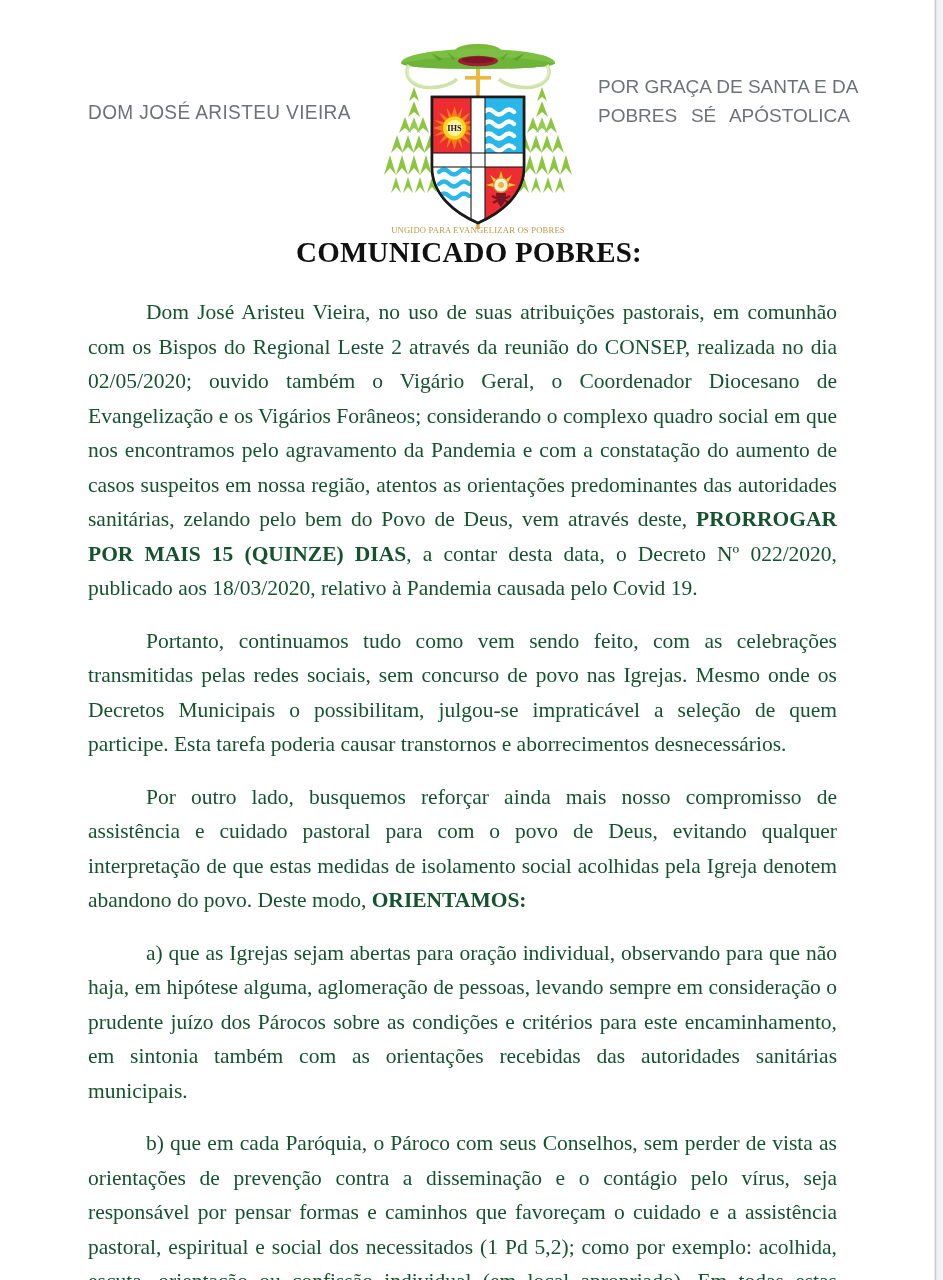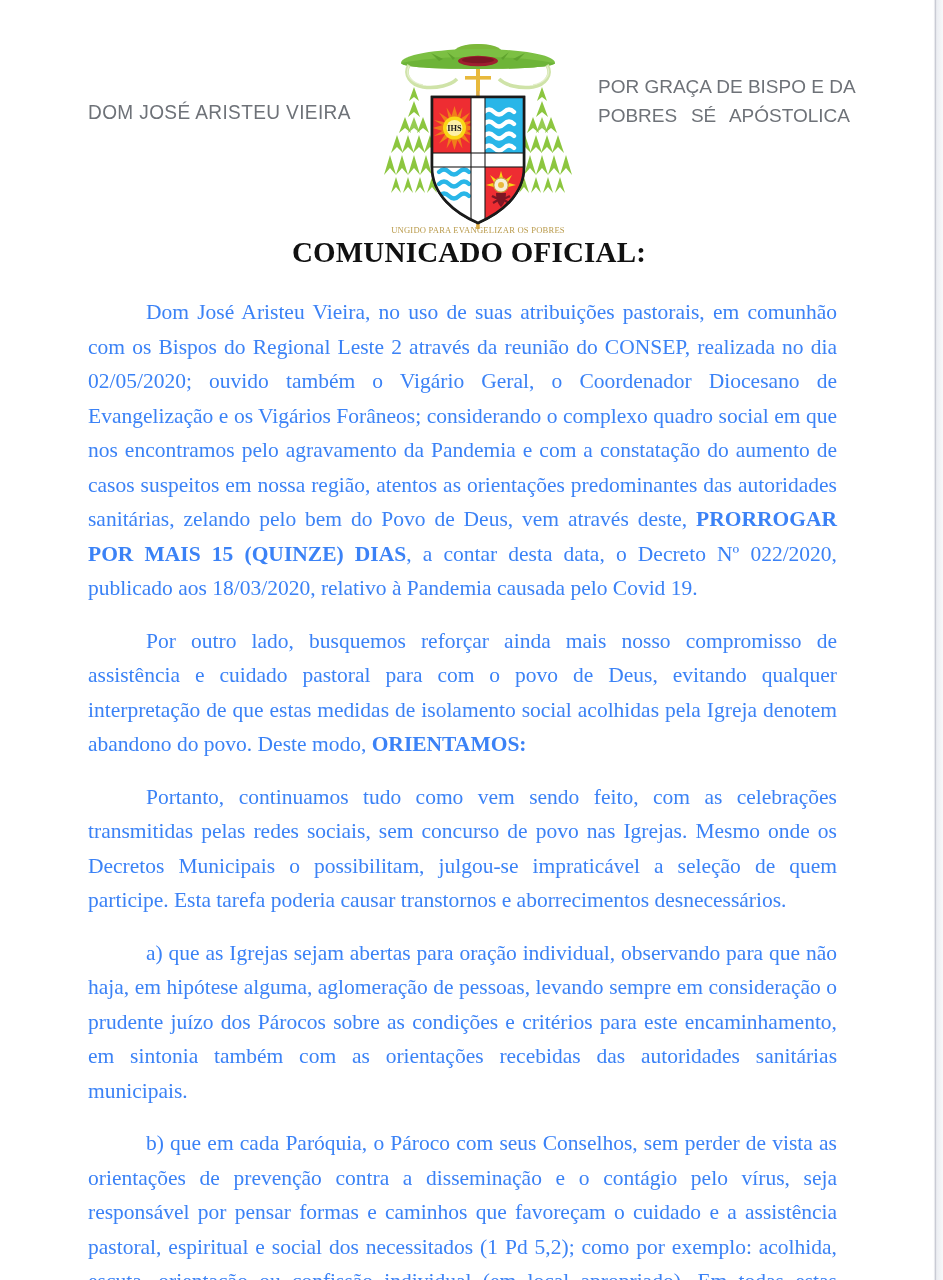--- a/index.html
+++ b/index.html
@@ -112,41 +112,41 @@
     width: 100%;
     margin-bottom: 26px;
   }
 
   p.para {
     margin: 0 13px 18px 0;
     text-indent: 58px;
     text-align: justify;
     font-size: 21.5px;
     line-height: 34.5px;
-    color: #3b82f6;
+    color: #14532d;
     hyphens: none;
   }
   p.para:last-child { margin-bottom: 0; }
 
   b.strong { font-weight: bold; }
 </style>
 </head>
 <body>
 
 <div class="page">
 
   <div class="edge-strip"></div>
   <div class="edge-line"></div>
 
   <div class="header">
 
     <div class="header-name">DOM JOSÉ ARISTEU VIEIRA</div>
 
     <div class="header-right">
-      <span class="hr-line">POR GRAÇA DE BISPO E DA</span>
+      <span class="hr-line">POR GRAÇA DE SANTA E DA</span>
       <span class="hr-line">POBRES SÉ APÓSTOLICA</span>
     </div>
 
     <div class="coa">
       <svg width="190" height="200" viewBox="0 0 190 200" xmlns="http://www.w3.org/2000/svg">
 
         <g>
           <rect x="93.2" y="18" width="3.4" height="172" fill="#e0b24a"></rect>
           <rect x="93.2" y="18" width="3.4" height="172" fill="#d9a63c" opacity="0.5"></rect>
           <rect x="82" y="37" width="26" height="3.6" fill="#e8b93c"></rect>
@@ -297,25 +297,25 @@
         </g>
 
         <text x="95" y="194" text-anchor="middle" font-family="Liberation Serif, serif" font-size="8.6" letter-spacing="0.2" fill="#b99a4a">UNGIDO PARA EVANGELIZAR OS POBRES</text>
       </svg>
     </div>
   </div>
 
   <div class="body-col">
 
     <div class="doc-title-wrap">
-      <h1 class="doc-title">COMUNICADO OFICIAL:</h1>
+      <h1 class="doc-title">COMUNICADO POBRES:</h1>
     </div>
 
     <div id="paragraphs-host">
         <p class="para">Dom José Aristeu Vieira, no uso de suas atribuições pastorais, em comunhão com os Bispos do Regional Leste 2 através da reunião do CONSEP, realizada no dia 02/05/2020; ouvido também o Vigário Geral, o Coordenador Diocesano de Evangelização e os Vigários Forâneos; considerando o complexo quadro social em que nos encontramos pelo agravamento da Pandemia e com a constatação do aumento de casos suspeitos em nossa região, atentos as orientações predominantes das autoridades sanitárias, zelando pelo bem do Povo de Deus, vem através deste, <b class="strong">PRORROGAR POR MAIS 15 (QUINZE) DIAS</b>, a contar desta data, o Decreto Nº 022/2020, publicado aos 18/03/2020, relativo à Pandemia causada pelo Covid 19.</p>
+        <p class="para">Portanto, continuamos tudo como vem sendo feito, com as celebrações transmitidas pelas redes sociais, sem concurso de povo nas Igrejas. Mesmo onde os Decretos Municipais o possibilitam, julgou-se impraticável a seleção de quem participe. Esta tarefa poderia causar transtornos e aborrecimentos desnecessários.</p>
         <p class="para">Por outro lado, busquemos reforçar ainda mais nosso compromisso de assistência e cuidado pastoral para com o povo de Deus, evitando qualquer interpretação de que estas medidas de isolamento social acolhidas pela Igreja denotem abandono do povo. Deste modo, <b class="strong">ORIENTAMOS:</b></p>
-        <p class="para">Portanto, continuamos tudo como vem sendo feito, com as celebrações transmitidas pelas redes sociais, sem concurso de povo nas Igrejas. Mesmo onde os Decretos Municipais o possibilitam, julgou-se impraticável a seleção de quem participe. Esta tarefa poderia causar transtornos e aborrecimentos desnecessários.</p>
         <p class="para">a) que as Igrejas sejam abertas para oração individual, observando para que não haja, em hipótese alguma, aglomeração de pessoas, levando sempre em consideração o prudente juízo dos Párocos sobre as condições e critérios para este encaminhamento, em sintonia também com as orientações recebidas das autoridades sanitárias municipais.</p>
         <p class="para">b) que em cada Paróquia, o Pároco com seus Conselhos, sem perder de vista as orientações de prevenção contra a disseminação e o contágio pelo vírus, seja responsável por pensar formas e caminhos que favoreçam o cuidado e a assistência pastoral, espiritual e social dos necessitados (1 Pd 5,2); como por exemplo: acolhida, escuta, orientação ou confissão individual (em local apropriado). Em todas estas iniciativas de assistência pastoral, busquemos resguardar, cuidadosamente, tanto o que acolhe quanto o que é acolhido dos possíveis riscos de contágio, utilizando-se de equipamentos de proteção individual.</p>
       </div>
   </div>
 
 </div>
 
 </body></html>

